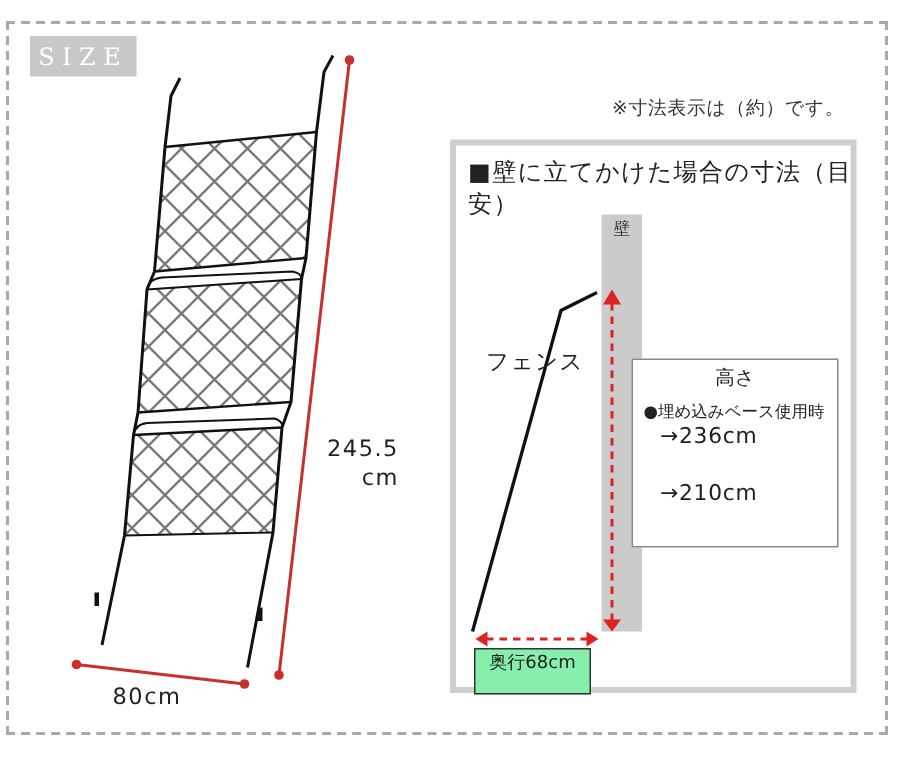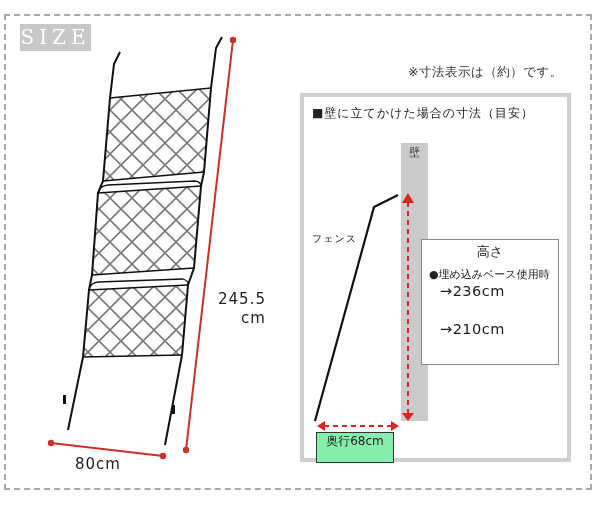--- a/index.html
+++ b/index.html
@@ -2,28 +2,28 @@
 <html><head>
 <meta charset="utf-8">
 <style>
   html, body { margin:0; padding:0; background:#ffffff; }
   body { width:600px; height:510px; position:relative; overflow:hidden;
          font-family:"DejaVu Sans", sans-serif; color:#222; }
   .frame { position:absolute; left:4px; top:14px; width:588px; height:476px;
            border:2px dashed #a9a9a9; box-sizing:border-box; }
   .size-badge { position:absolute; left:20px; top:24px; width:71px; height:27px;
                 background:#c8c8c8; color:#fff; font-family:"DejaVu Serif", serif;
-                font-size:20px; letter-spacing:5px; text-align:center; line-height:27px; }
+                font-size:16px; letter-spacing:5px; text-align:center; line-height:27px; }
   .note { position:absolute; left:408px; top:64px; font-size:12.5px; color:#333; letter-spacing:0.5px; }
   .panel { position:absolute; left:300px; top:93px; width:271px; height:369px;
            border:4px solid #cfcfcf; box-sizing:border-box; background:#fff; }
-  .panel-title { position:absolute; left:312px; top:105px; font-size:12px; color:#222; letter-spacing:1px; }
+  .panel-title { position:absolute; left:312px; top:105px; font-size:16px; color:#222; letter-spacing:1px; }
   .wall { position:absolute; left:401px; top:143px; width:27px; height:278px; background:#cbcbcb; }
   .wall-label { position:absolute; left:401px; top:145px; width:27px; text-align:center; font-size:11px; color:#333; }
-  .fence-label { position:absolute; left:312px; top:232px; font-size:10px; color:#222; letter-spacing:1px;font-family:Liberation Mono, monospace; }
+  .fence-label { position:absolute; left:324px; top:232px; font-size:15px; color:#222; letter-spacing:1px;font-family:Liberation Mono, monospace; }
   .height-box { position:absolute; left:421px; top:239px; width:138px; height:126px;
                 border:1px solid #888; background:#fff; box-sizing:border-box; }
   .hb-title { position:absolute; left:0; top:3px; width:100%; text-align:center; font-size:13px; color:#222; }
   .hb-row { position:absolute; left:7px; font-size:11px; color:#222; white-space:nowrap; }
   .hb-val { position:absolute; left:18px; font-size:14.5px; color:#222; letter-spacing:0.5px; }
   .depth-box { position:absolute; left:316px; top:432px; width:78px; height:31px;
                border:1px solid #333; background:#86efac; box-sizing:border-box;
                font-size:12px; line-height:17px; text-align:center; color:#222; }
   .dim-height { position:absolute; left:218px; top:242px; font-size:15px; color:#222; text-align:right; line-height:19px; letter-spacing:1px;margin-top:48px; }
   .dim-width { position:absolute; left:75px; top:455px; font-size:15px; color:#222; letter-spacing:1px;text-align:right; }

